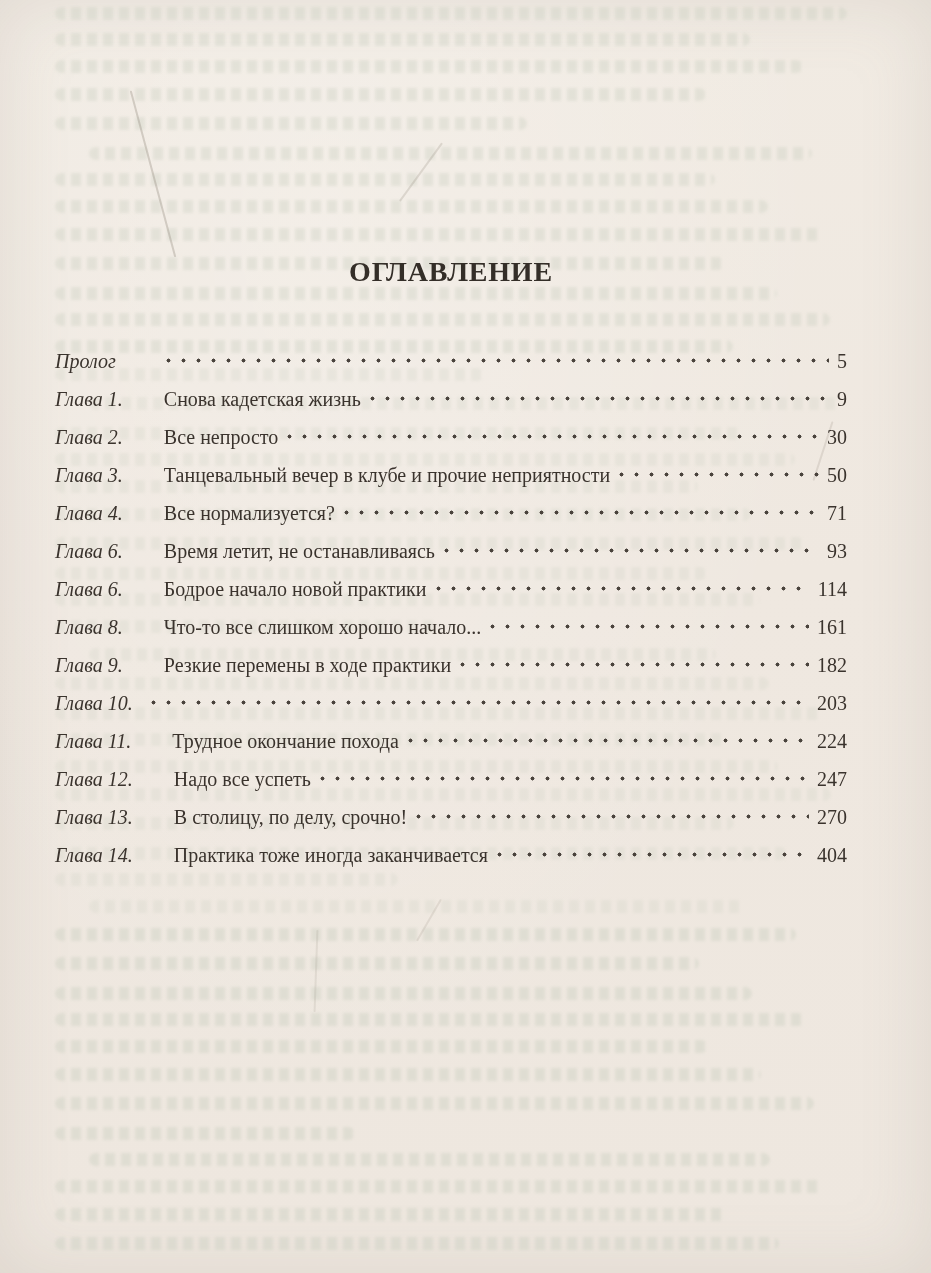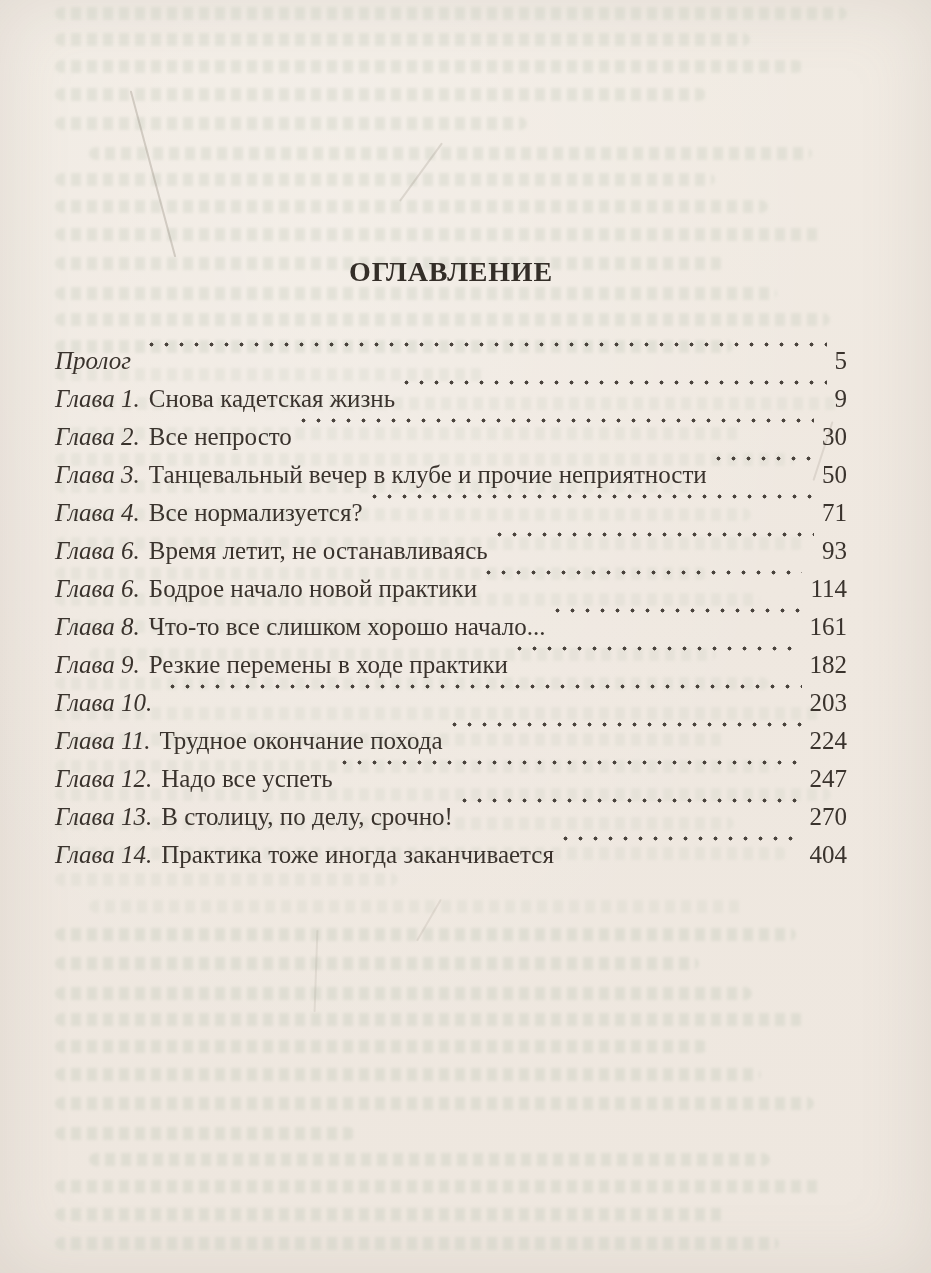--- a/index.html
+++ b/index.html
@@ -32,25 +32,25 @@
   .crease.c5{left:428px;top:896px;height:48px;transform:rotate(30deg);opacity:.5;}
   
   .toc{position:absolute;left:55px;width:792px;top:0;color:#3a332d;}
   .toc-title{
     position:absolute;top:255px;left:0;width:100%;
     text-align:center;font-weight:bold;font-size:28px;line-height:34px;
     letter-spacing:0.8px;color:#342e28;
   }
   .toc-entries{position:absolute;top:342px;left:0;width:100%;}
   .row{
-    display:flex;align-items:flex-start;height:38px;line-height:38px;
-    font-size:25px;white-space:nowrap;
+    display:flex;align-items:center;height:38px;line-height:38px;
+    font-size:20px;white-space:nowrap;
   }
   .prefix{font-style:italic;margin-right:9px;flex:0 0 auto;}
-  .titletext{flex:0 1 auto;overflow:hidden;}
+  .titletext{flex:0 1 auto;overflow:hidden;margin-left:32px;}
   .leader{
     flex:1 1 16px;min-width:16px;height:5px;margin:0 8px 1px 9px;
     background-image:radial-gradient(circle at 2.5px 2.5px,rgba(56,49,43,0.9) 1.8px,rgba(0,0,0,0) 2.2px);
     background-size:15px 5px;background-repeat:repeat-x;
   }
   .pagenum{flex:0 0 auto;}
 </style>
 </head>
 <body>
 

